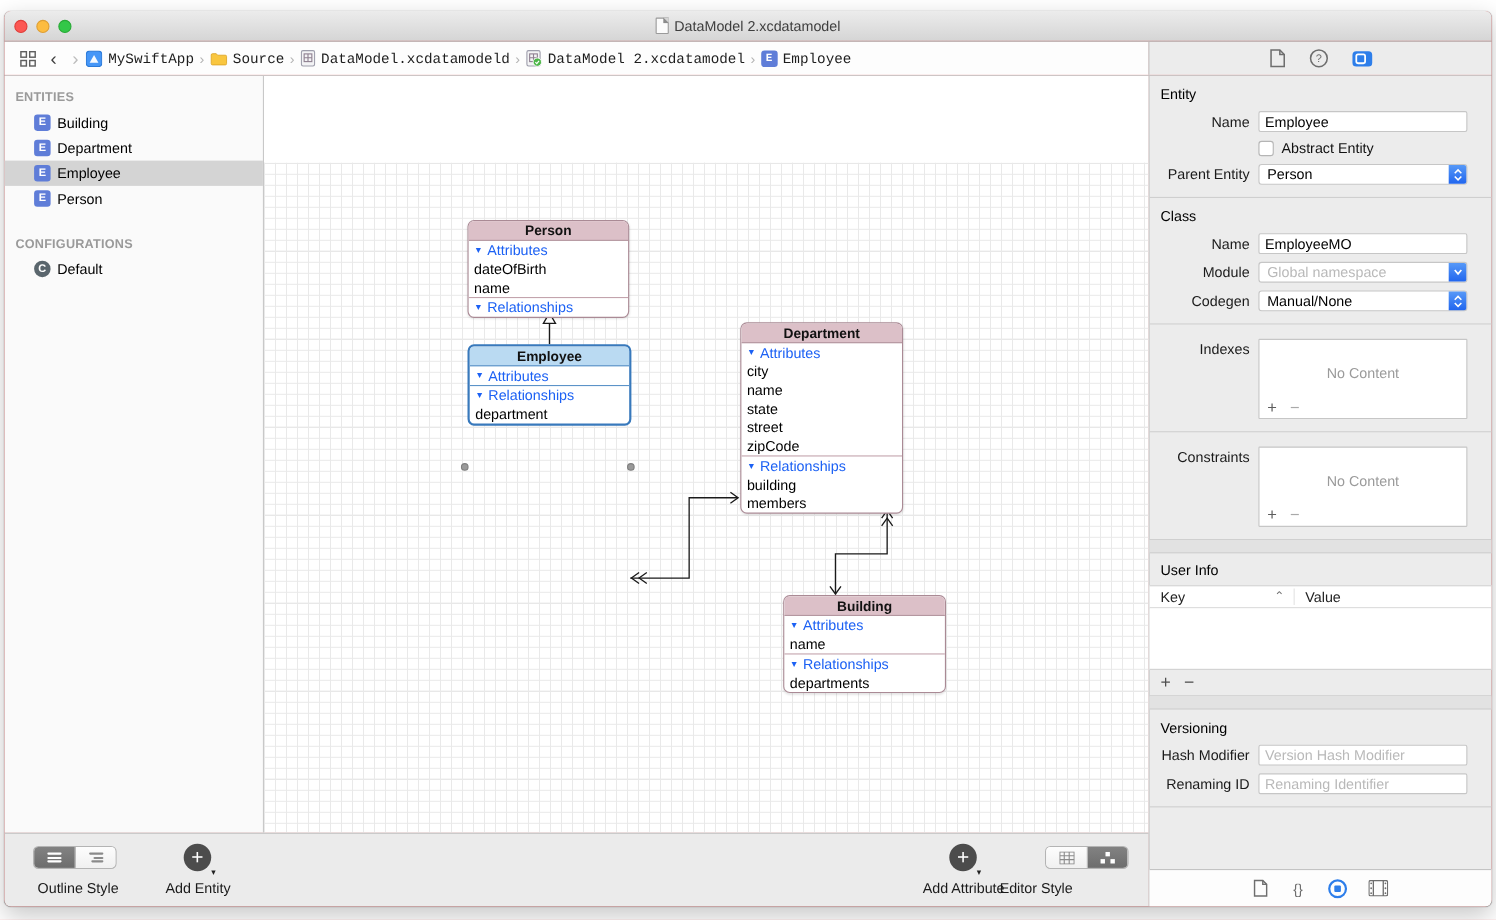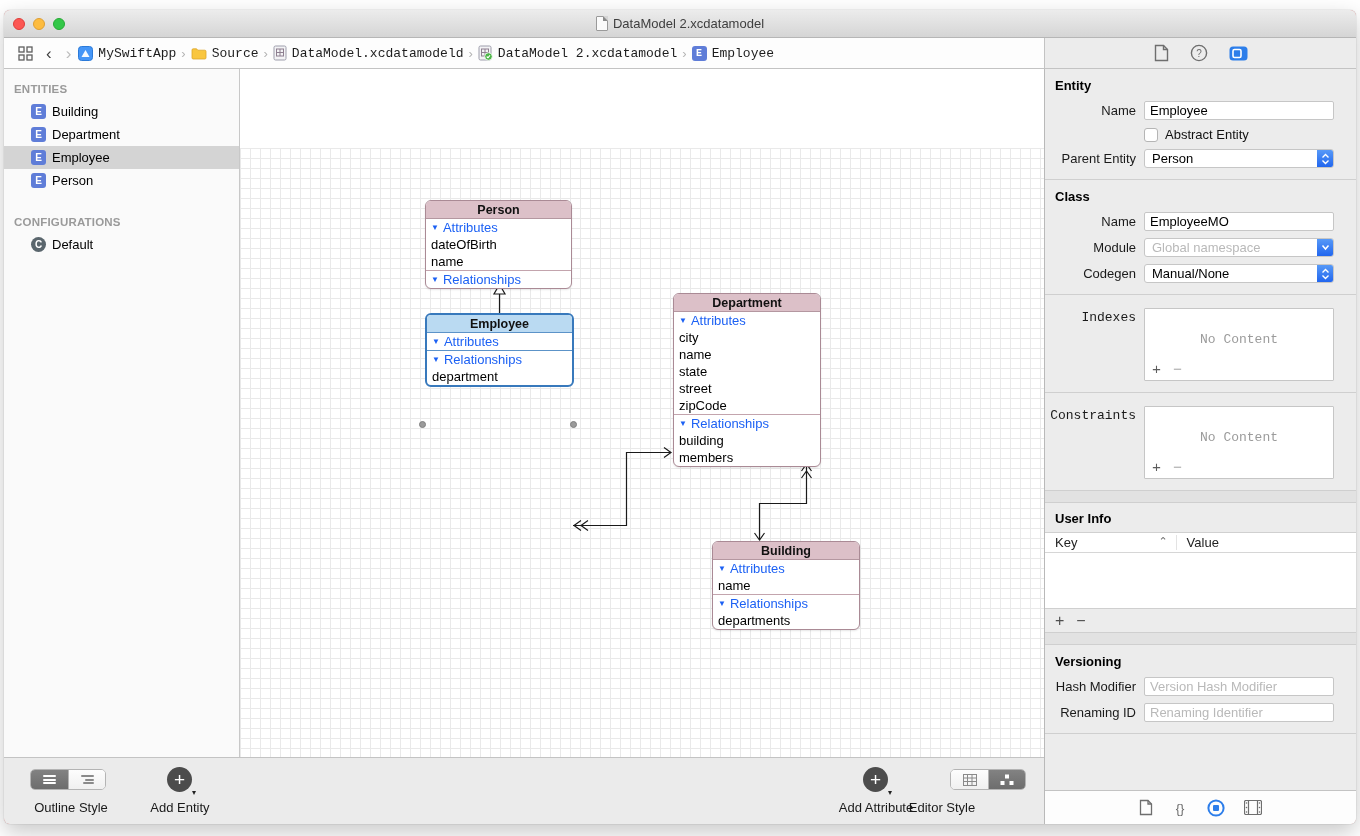--- a/index.html
+++ b/index.html
@@ -75,23 +75,23 @@
   .addbtn { position:absolute; top:9px; width:25px; height:25px; border-radius:50%; background:#4c4c4c; color:#fff; display:flex; align-items:center; justify-content:center; font-size:19px; font-weight:400; line-height:1; }
   .addcaret { position:absolute; top:30px; font-size:8px; color:#222; }
 
   
   .ic-lines i { display:block; width:13px; height:2px; background:#fff; margin:1.5px 0; border-radius:1px; }
   .ic-lines2 i { display:block; height:2px; background:#8a8a8a; margin:1.5px 0 1.5px auto; border-radius:1px; }
 
   
   .inspector { width:312px; flex:none; background:#ececec; border-left:1px solid #b9b9b9; display:flex; flex-direction:column; min-height:0; }
   .isect { padding:9px 0 4px; border-bottom:1px solid #cfcfcf; }
-  .ihead { font-weight:700; color:#000; padding-left:10px; margin-bottom:8px; }
+  .ihead { font-weight:400; color:#000; padding-left:10px; margin-bottom:8px; }
   .irow { display:flex; align-items:center; margin:0 22px 7px 0; }
-  .irow.top { align-items:flex-start;font-family:Liberation Mono, monospace; }
+  .irow.top { align-items:flex-start; }
   .ilabel { width:99px; flex:none; text-align:right; padding-right:8px; color:#1a1a1a; line-height:19px; }
   .ifield { flex:1; height:19px; background:#fff; border:1px solid #c6c6c6; border-radius:2px; padding:0 5px; font-size:13px; font-family:inherit; color:#000; line-height:17px; min-width:0; }
   input.ifield::placeholder { color:#b9b9b9; }
   .popup { flex:1; height:19px; background:#fff; border:1px solid #c6c6c6; border-radius:3px; position:relative; padding:0 22px 0 7px; line-height:18px; color:#000; overflow:hidden; }
   .popup .ph { color:#b9b9b9; }
   .stepper { position:absolute; right:-1px; top:-1px; bottom:-1px; width:17px; background:linear-gradient(#5a9cf8,#1e63ee); border-radius:0 3px 3px 0; display:flex; align-items:center; justify-content:center; }
   .chk { width:14px; height:14px; background:#fff; border:1px solid #b5b5b5; border-radius:3px; margin-right:7px; }
   .contentbox { flex:1; background:#fff; border:1px solid #c6c6c6; height:73px; position:relative; border-radius:1px; }
   .nocontent { text-align:center; color:#9b9b9b; margin-top:23px; }
   .pmrow { position:absolute; left:7px; bottom:1px; display:flex; gap:12px; font-size:15px; color:#5d5d5d; }

